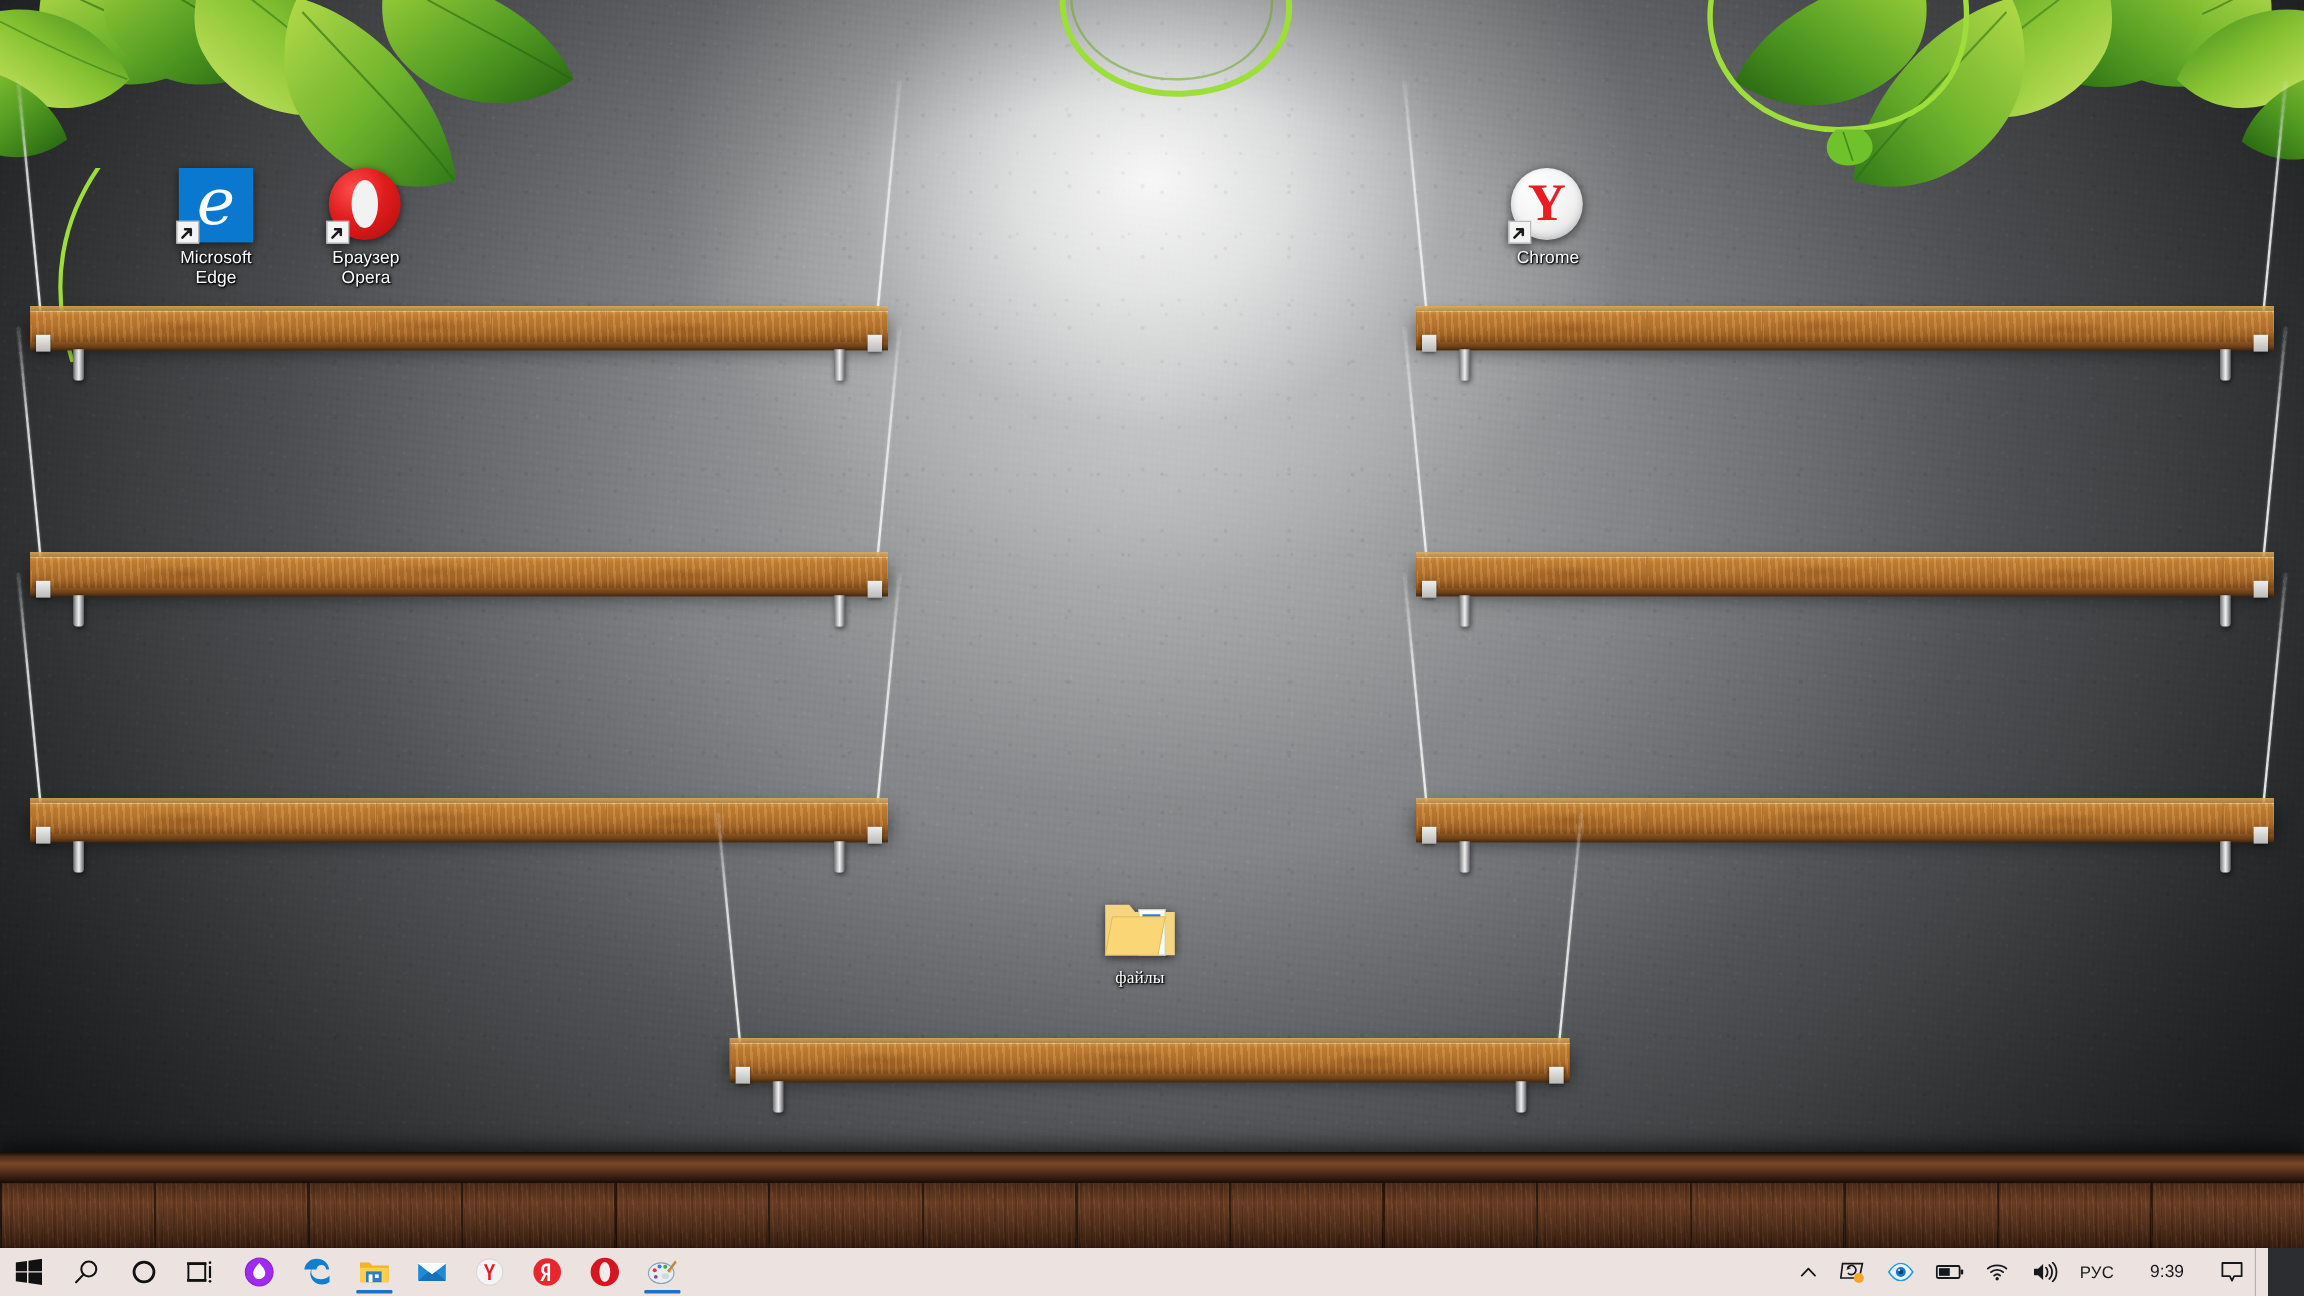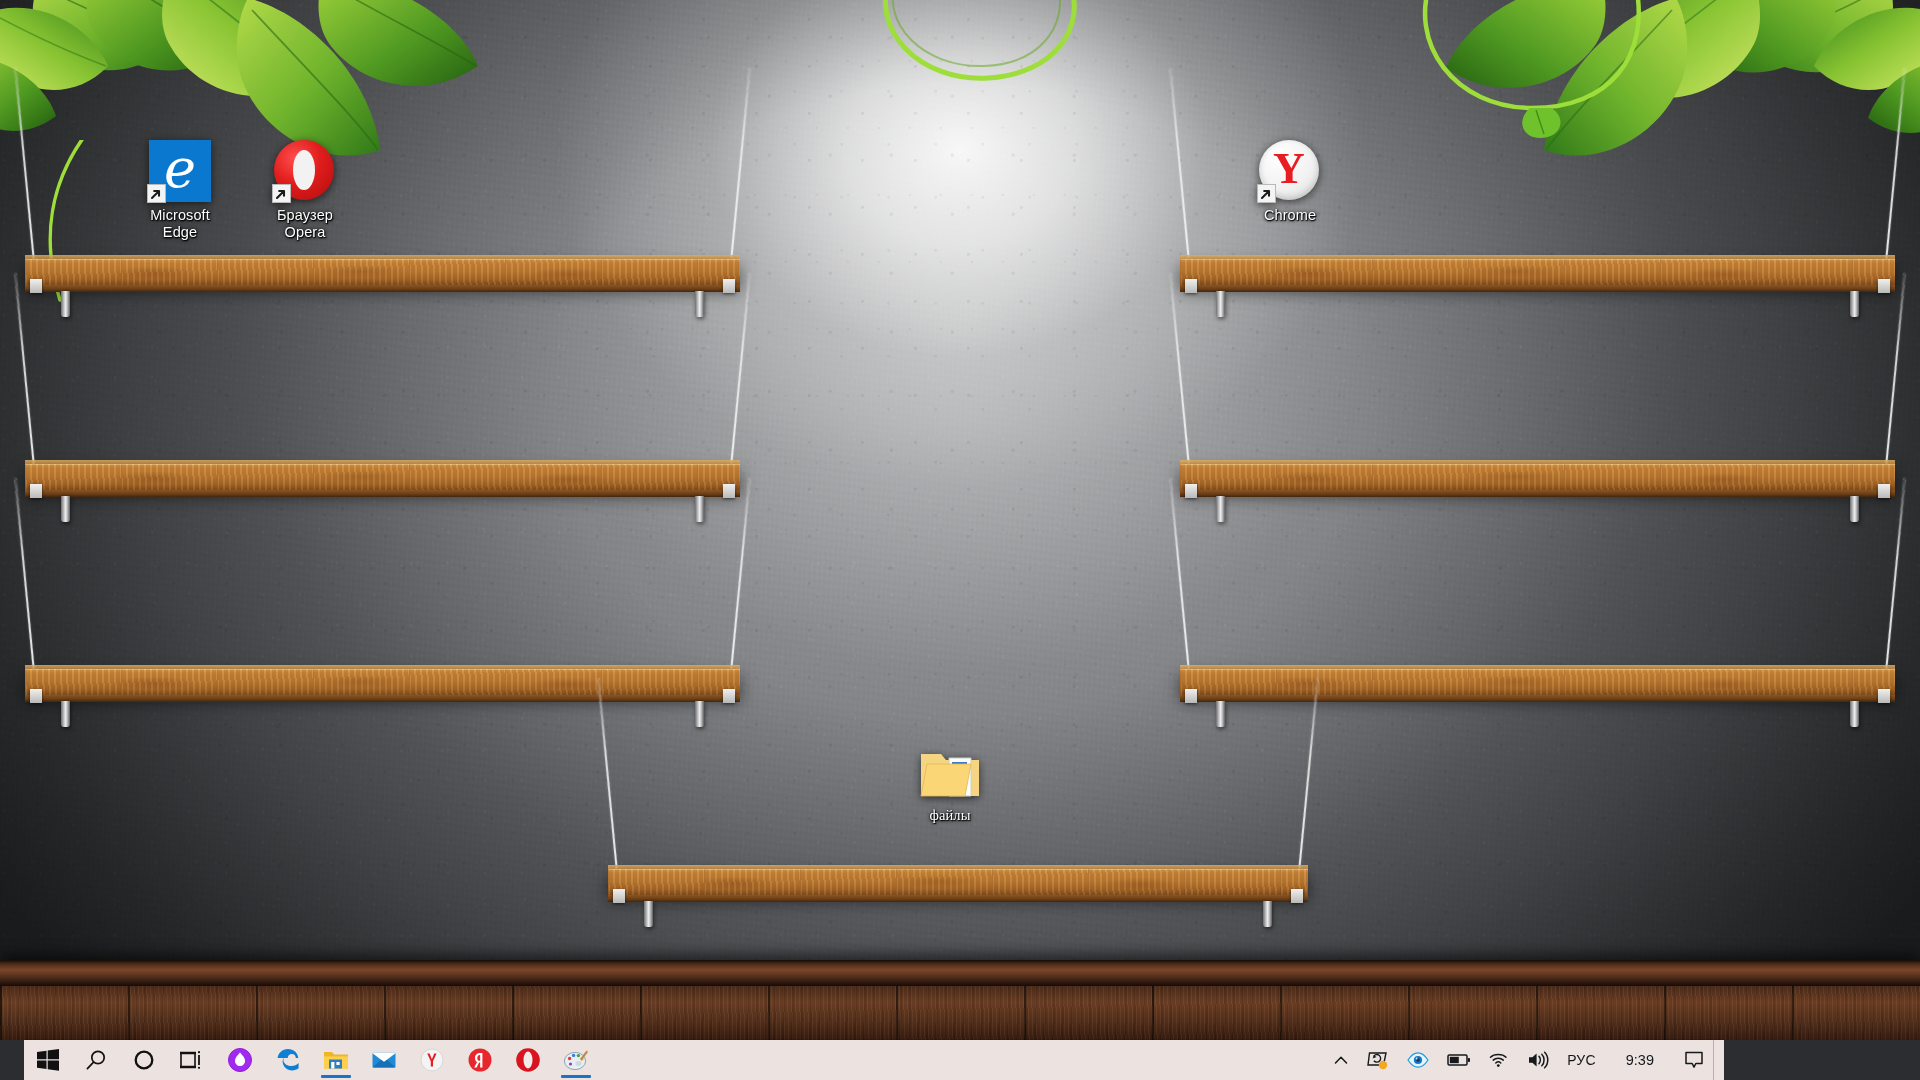--- a/index.html
+++ b/index.html
@@ -161,25 +161,24 @@
     display:flex;align-items:center;justify-content:center;
     box-shadow:inset 0 -2px 6px rgba(0,0,0,.18);
   }
   .yandex-y{
     font-family:"Liberation Serif", serif; font-size:44px; font-weight:700;
     color:#e81d22; line-height:1; margin-top:-2px;
   }
 
   
   .taskbar{
-    position:absolute; left:0; top:1040px; width:1700px; height:40px;
+    position:absolute; left:0; top:1040px; width:1890px; height:40px;
     background:#ece3e0;
     display:flex; align-items:center;
     box-shadow:0 -1px 0 rgba(0,0,0,.10);
-    margin-left:24px;
   }
   .tb-left{ display:flex; align-items:center; height:40px; }
   .tb-btn{
     position:relative; width:48px; height:40px;
     display:flex; align-items:center; justify-content:center;
     cursor:default;
   }
   .tb-underline{
     position:absolute; left:50%; transform:translateX(-50%);
     bottom:2px; width:30px; height:3px; background:#1a73c8; border-radius:1px;

